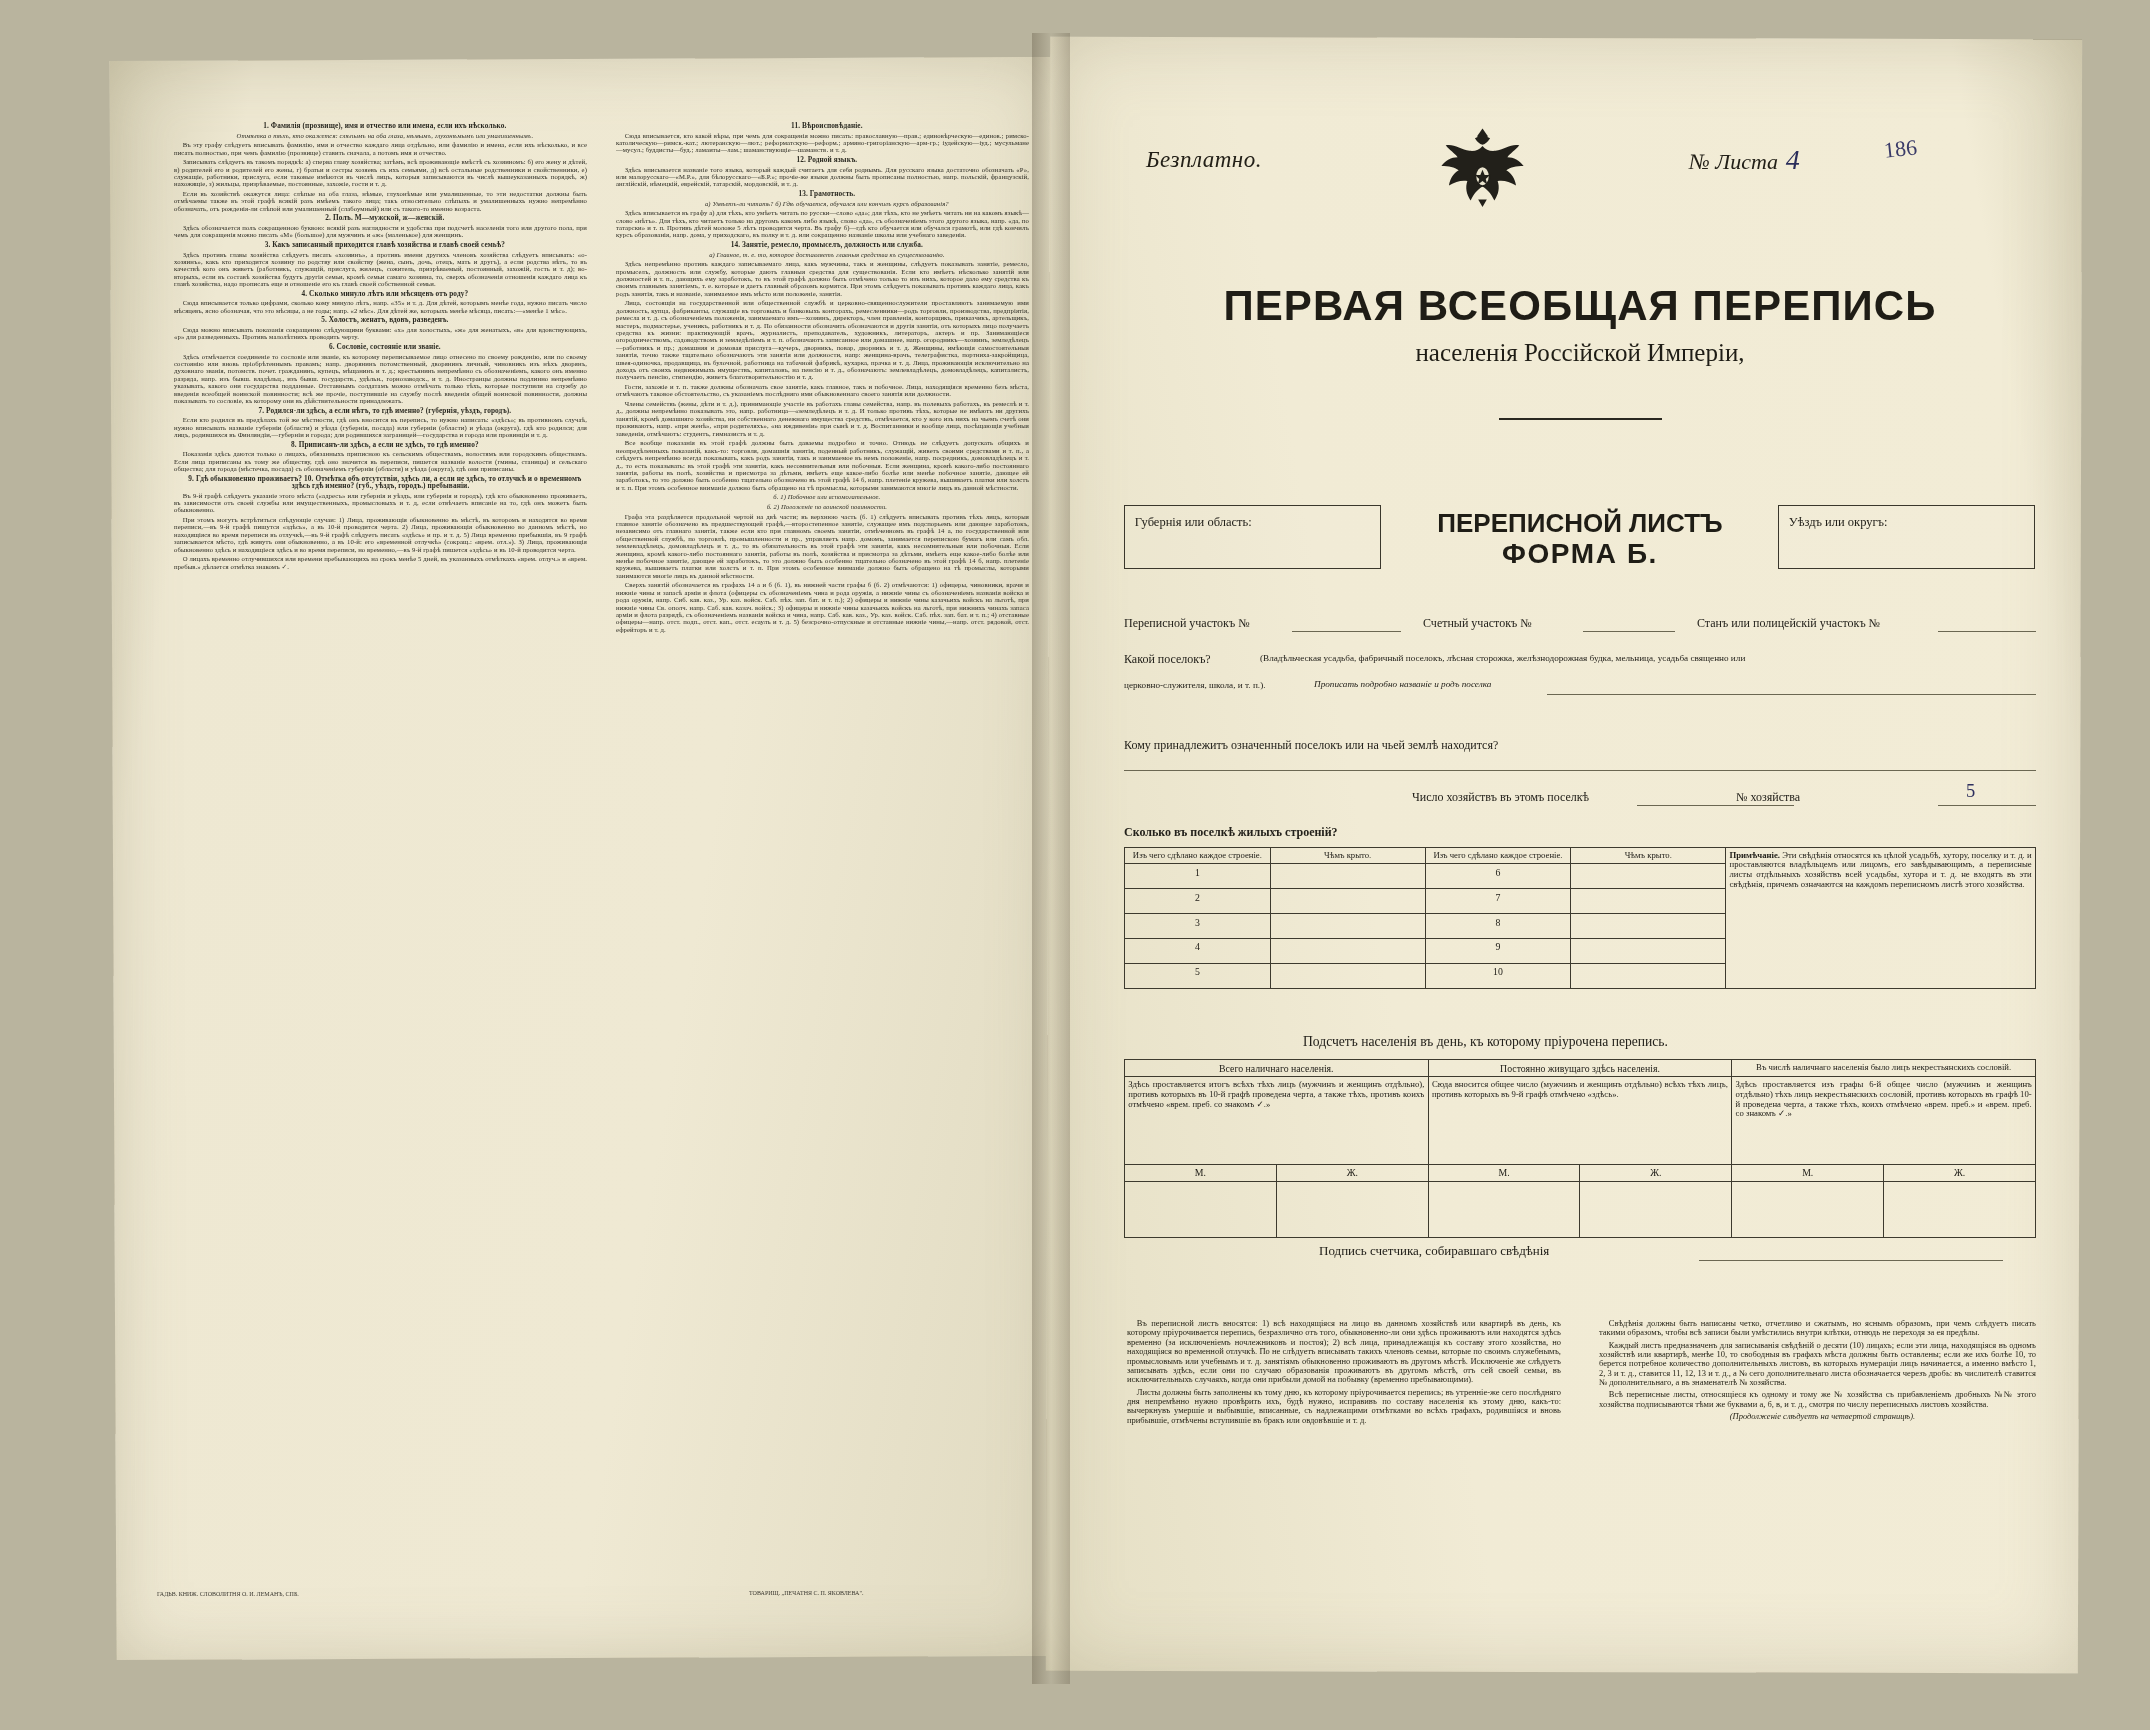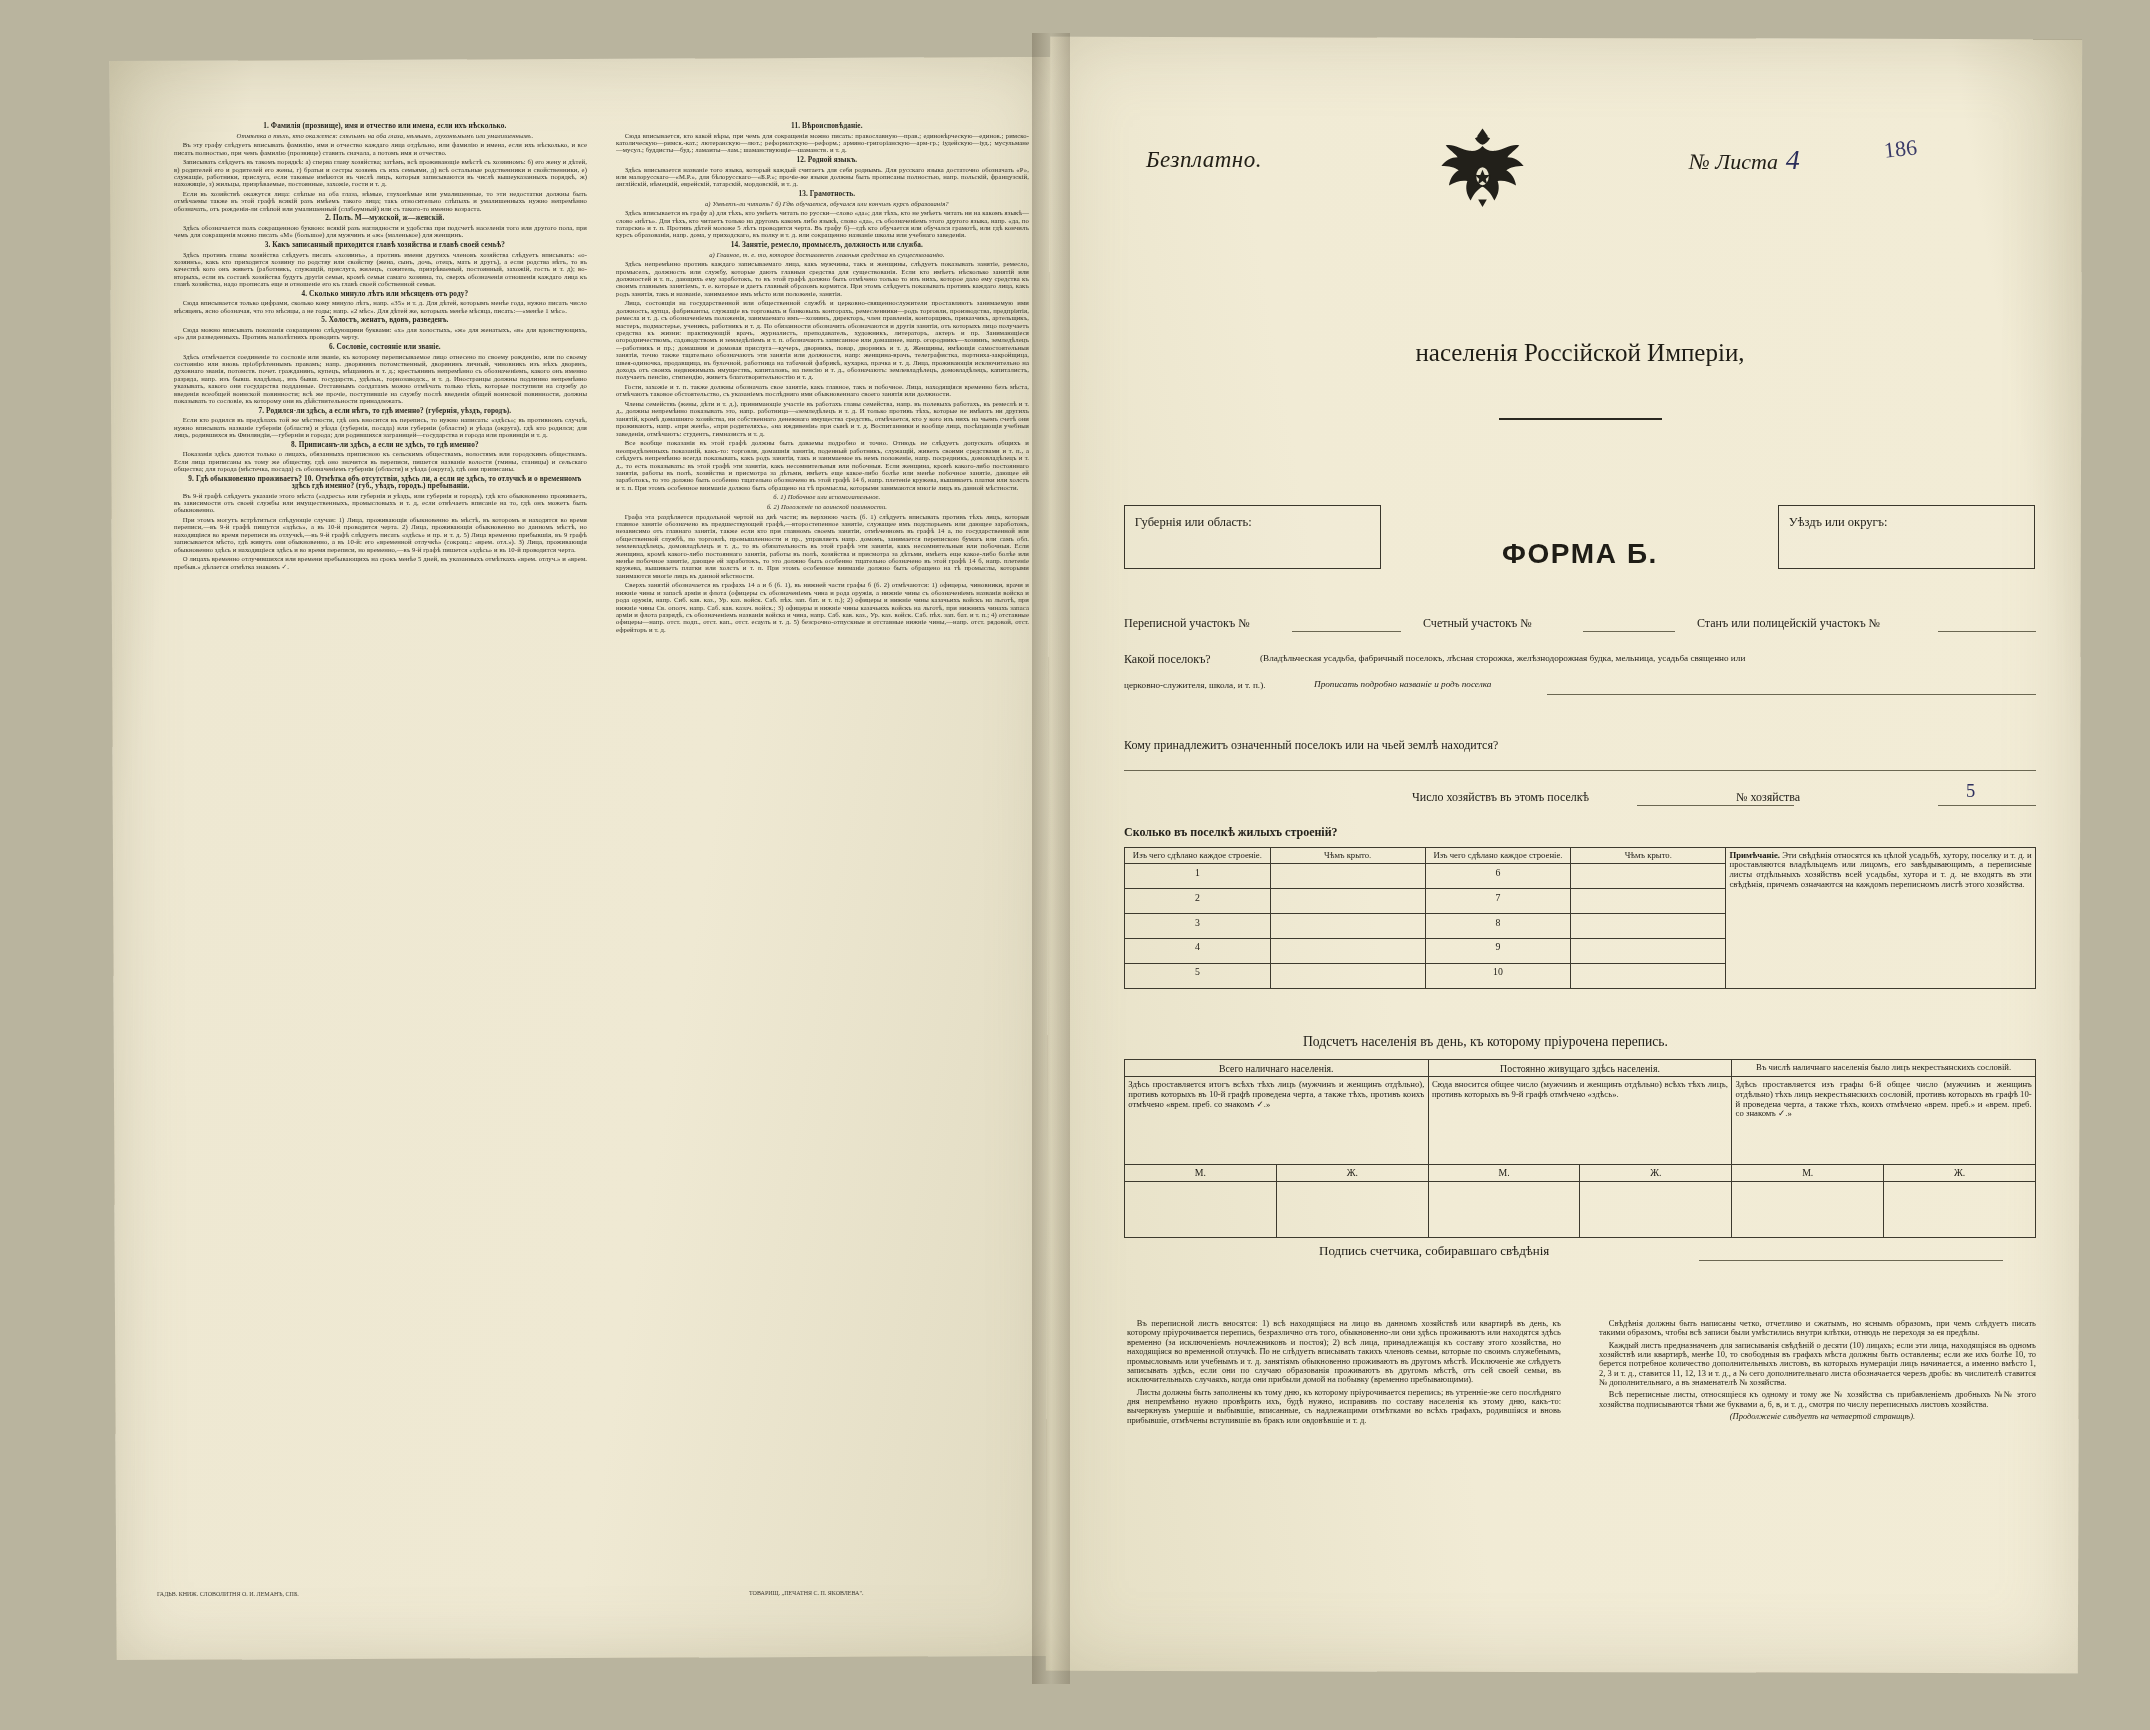--- a/index.html
+++ b/index.html
@@ -209,30 +209,32 @@
         <path d="M110 88 l4 10 h10 l-8 7 3 11 -9 -7 -9 7 3 -11 -8 -7h10z" fill="#22201a"></path>
       </g>
     </svg>
   </div>
 
   <div id="sheet-no">
     <span>№ Листа</span><span class="num">4</span>
   </div>
   <div id="folio">186</div>
 
+  <div id="title-main">ПЕРВАЯ ВСЕОБЩАЯ ПЕРЕПИСЬ</div>
   <div id="title-sub1">населенія Россійской Имперіи,</div>
   <div id="hr1"></div>
 
   <div class="boxfield" style="left:1124px;top:505px;width:255px;height:62px;">
     <span>Губернія или область:</span>
   </div>
   <div class="boxfield" style="left:1778px;top:505px;width:255px;height:62px;">
     <span>Уѣздъ или округъ:</span>
   </div>
 
+  <div id="form-title">ПЕРЕПИСНОЙ ЛИСТЪ</div>
   <div id="form-letter">ФОРМА Б.</div>
 
   <div class="fl" style="left:1124px;top:616px;">Переписной участокъ №</div>
   <div class="dash" style="left:1292px;top:631px;width:109px;"></div>
   <div class="fl" style="left:1423px;top:616px;">Счетный участокъ №</div>
   <div class="dash" style="left:1583px;top:631px;width:92px;"></div>
   <div class="fl" style="left:1697px;top:616px;">Станъ или полицейскій участокъ №</div>
   <div class="dash" style="left:1938px;top:631px;width:98px;"></div>
 
   <div class="fl" style="left:1124px;top:652px;">Какой поселокъ?</div>

